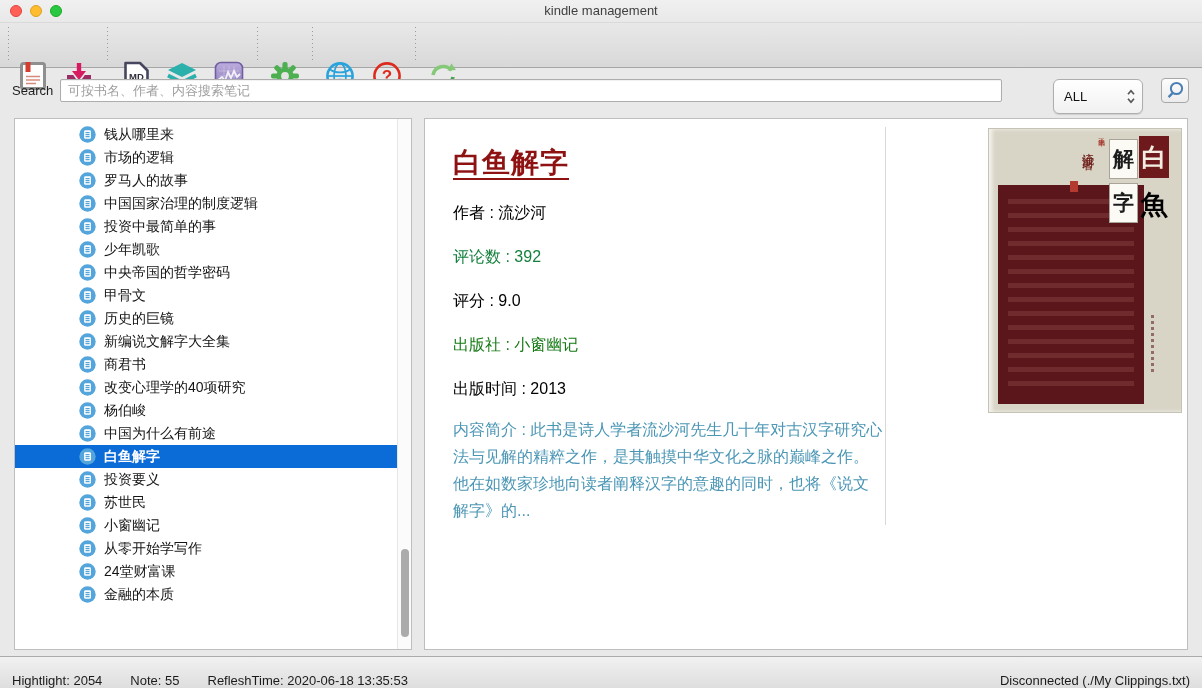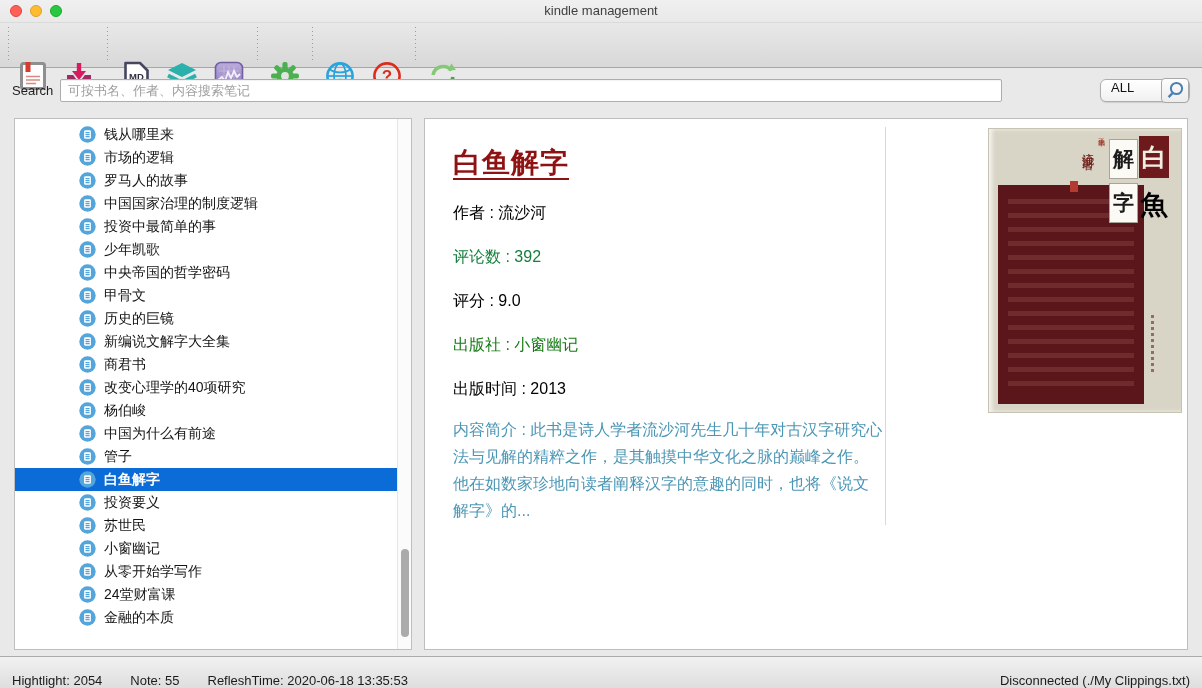--- a/index.html
+++ b/index.html
@@ -25,23 +25,23 @@
     display:flex;align-items:center;justify-content:center;background:none;border:none;padding:0;cursor:default;margin-top:31px;}
   .tsep{position:absolute;top:4px;height:36px;width:1px;
     background-image:repeating-linear-gradient(180deg,#9B9B9B 0 1px,transparent 1px 4px);}
   
   .searchrow{position:absolute;top:69px;left:0;right:0;height:43px;}
   .search-label{position:absolute;left:12px;top:0;height:43px;display:flex;align-items:center;font-size:13px;color:#1E1E1E;}
   .search-input{position:absolute;left:60px;top:10px;width:942px;height:23px;box-sizing:border-box;
     border:1px solid #ADADAD;border-radius:2px;background:#FFF;padding:0 7px;font-size:13px;color:#222;
     font-family:"Liberation Sans","DejaVu Sans",sans-serif;outline:none;box-shadow:inset 0 1px 1px rgba(0,0,0,.06);}
   .search-input::placeholder{color:#9E9E9E;}
-  .filter{position:absolute;left:1053px;top:10px;width:90px;height:23px;box-sizing:border-box;
+  .filter{position:absolute;left:1053px;top:10px;width:90px;height:35px;box-sizing:border-box;
     border:1px solid #AEAEAE;border-radius:6px;background:linear-gradient(#FFFFFF,#F1F1F1);
-    box-shadow:0 1px 1px rgba(0,0,0,.12);display:flex;align-items:flex-start;padding:0 6px 0 10px;font-size:13px;color:#111;margin-left:47px;}
+    box-shadow:0 1px 1px rgba(0,0,0,.12);display:flex;align-items:center;padding:0 6px 0 10px;font-size:13px;color:#111;}
   .filter .chev{margin-left:auto;}
   .search-btn{position:absolute;left:1161px;top:9px;width:28px;height:25px;box-sizing:border-box;
     border:1px solid #A8A8A8;border-radius:4px;background:linear-gradient(#FDFDFD,#ECECEC);
     display:flex;align-items:center;justify-content:center;padding:0;}
   
   .list-pane{position:absolute;left:14px;top:118px;width:398px;height:532px;background:#FFF;
     border:1px solid #BEBEBE;box-sizing:border-box;overflow:hidden;}
   .rows{padding-top:4px;}
   .row{height:23px;display:flex;align-items:center;padding-left:64px;gap:8px;font-size:14px;color:#141414;white-space:nowrap;}
   .row.selected{background:#0B6BD7;color:#FFF;font-weight:bold;}
@@ -319,28 +319,20 @@
     <span class="row-label">杨伯峻</span>
   </div>
       <div class="row">
     <svg width="17" height="17" viewBox="0 0 17 17">
       <circle cx="8.5" cy="8.5" r="8.2" fill="#54A5DC"></circle>
       <rect x="5.1" y="4.2" width="6.8" height="8.6" rx="1.3" fill="#FFF"></rect>
       <path d="M6.5 6.6h4.1M6.5 8.6h4.1M6.5 10.6h4.1" stroke="#54A5DC" stroke-width="1.05"></path>
     </svg>
     <span class="row-label">中国为什么有前途</span>
   </div>
-      <div class="row">
-    <svg width="17" height="17" viewBox="0 0 17 17">
-      <circle cx="8.5" cy="8.5" r="8.2" fill="#54A5DC"></circle>
-      <rect x="5.1" y="4.2" width="6.8" height="8.6" rx="1.3" fill="#FFF"></rect>
-      <path d="M6.5 6.6h4.1M6.5 8.6h4.1M6.5 10.6h4.1" stroke="#54A5DC" stroke-width="1.05"></path>
-    </svg>
-    <span class="row-label">管子</span>
-  </div>
       <div class="row selected">
     <svg width="17" height="17" viewBox="0 0 17 17">
       <circle cx="8.5" cy="8.5" r="8.2" fill="#54A5DC"></circle>
       <rect x="5.1" y="4.2" width="6.8" height="8.6" rx="1.3" fill="#FFF"></rect>
       <path d="M6.5 6.6h4.1M6.5 8.6h4.1M6.5 10.6h4.1" stroke="#54A5DC" stroke-width="1.05"></path>
     </svg>
     <span class="row-label">白鱼解字</span>
   </div>
       <div class="row">
     <svg width="17" height="17" viewBox="0 0 17 17">

